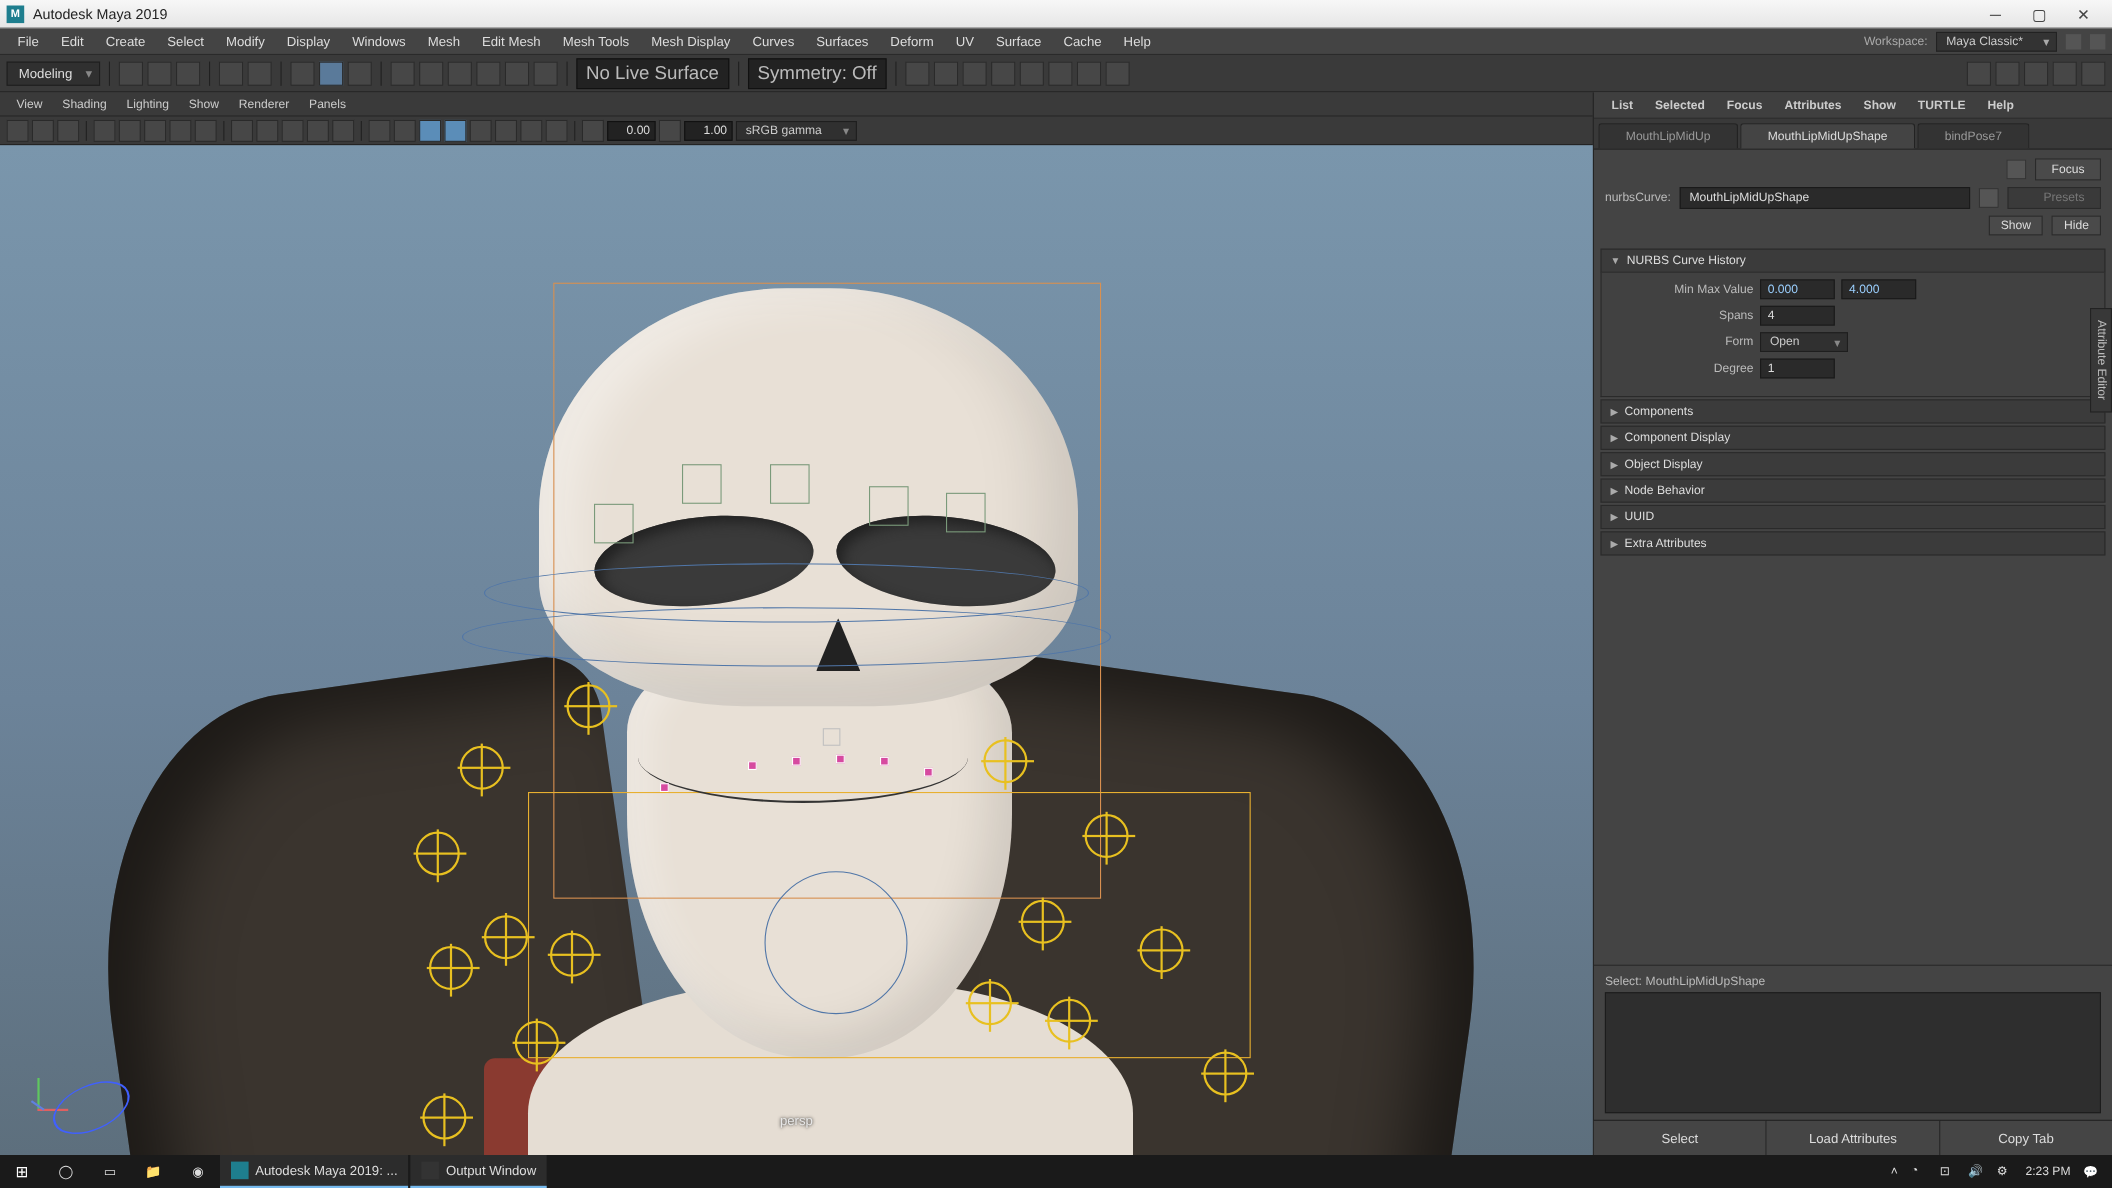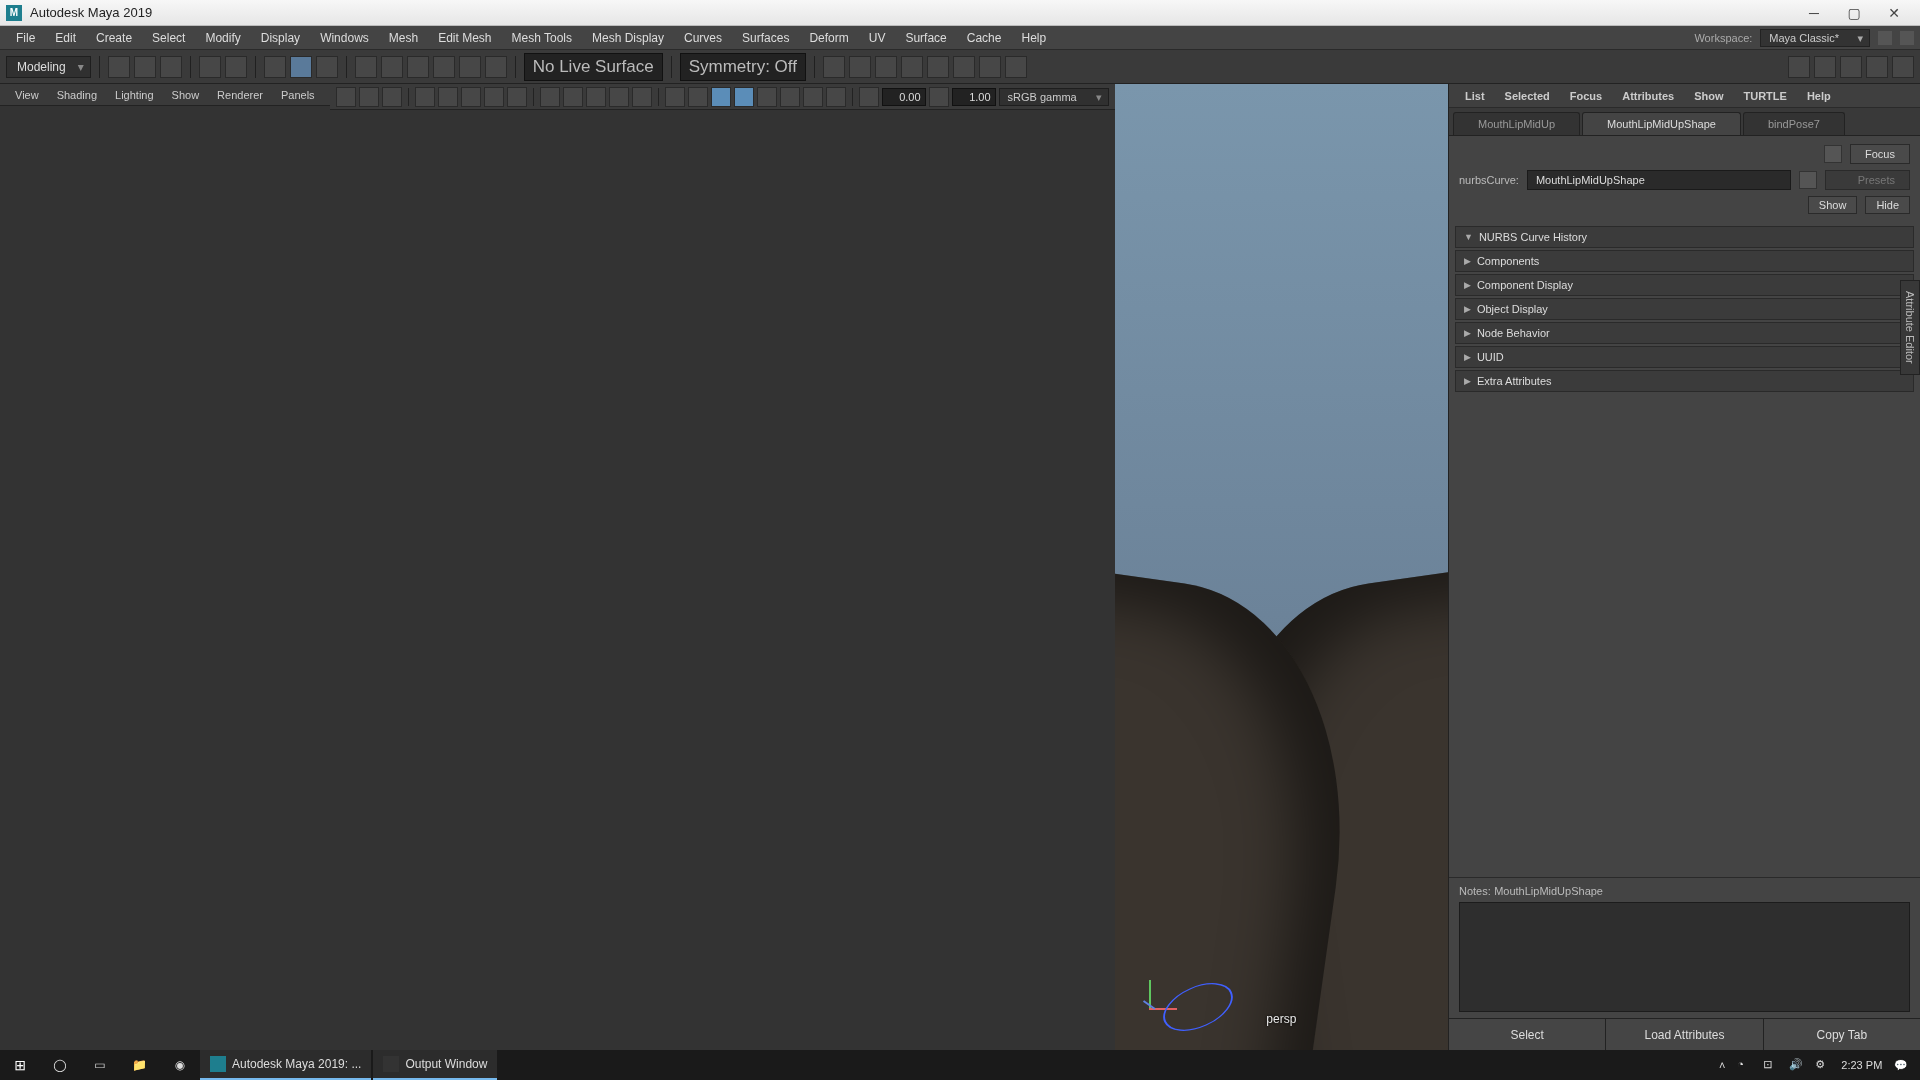--- a/index.html
+++ b/index.html
@@ -27,21 +27,21 @@
 .shelf .sep { width:1px; height:22px; background:#202020; margin:0 4px; }
 .shelf .tbtn { width:22px; height:22px; background:#474747; border:1px solid #2a2a2a; }
 .shelf .tbtn.active { background:#5a7a9a; }
 .shelf .txtfield { background:#222; border:1px solid #111; padding:3px 8px; color:#bbb; font-size:17px; min-width:90px; }
 .shelf .rgroup { margin-left:auto; display:flex; gap:4px; }
 
 
 .main { display:flex; height: calc(100% - 26px - 24px - 34px - 30px); }
 
 
-.viewport-wrap { flex:1; display:flex; flex-direction:row; background:#333; }
+.viewport-wrap { flex:1; display:flex; flex-direction:column; background:#333; }
 .panel-menubar { height:22px; background:#3a3a3a; display:flex; align-items:center; padding:0 6px; border-bottom:1px solid #222; }
 .panel-menubar .pm { padding:0 9px; font-size:11px; color:#ccc; }
 .panel-toolbar { height:26px; background:#3a3a3a; display:flex; align-items:center; padding:0 6px; gap:3px; border-bottom:1px solid #222; }
 .panel-toolbar .pbtn { width:20px; height:20px; background:#474747; border:1px solid #2a2a2a; }
 .panel-toolbar .pbtn.on { background:#5b8db8; }
 .panel-toolbar .pnum { background:#222; border:1px solid #111; width:44px; padding:2px 4px; font-size:11px; color:#ddd; text-align:right; }
 .panel-toolbar .pdd { background:#303030; border:1px solid #1e1e1e; padding:2px 28px 2px 8px; font-size:11px; position:relative; color:#ccc; min-width:110px; }
 .panel-toolbar .pdd::after { content:"▾"; position:absolute; right:6px; color:#888; }
 .panel-toolbar .psep { width:1px; height:18px; background:#222; margin:0 3px; }
 
@@ -328,20 +328,39 @@
         <div class="btn" style="padding:2px 10px;">Show</div>
         <div class="btn" style="padding:2px 10px;">Hide</div>
       </div>
     </div>
     <div class="attr-body">
       <div class="section">
         <div class="section-head">
           <span class="tri">▼</span>
           <span>NURBS Curve History</span>
         </div>
+        <div class="section-body">
+          <div class="attr-row">
+            <div class="al">Min Max Value</div>
+            <div class="af">0.000</div>
+            <div class="af">4.000</div>
+          </div>
+          <div class="attr-row">
+            <div class="al">Spans</div>
+            <div class="af plain">4</div>
+          </div>
+          <div class="attr-row">
+            <div class="al">Form</div>
+            <div class="add">Open</div>
+          </div>
+          <div class="attr-row">
+            <div class="al">Degree</div>
+            <div class="af plain">1</div>
+          </div>
+        </div>
       </div>
       <div class="section">
         <div class="section-head">
           <span class="tri">▶</span>
           <span>Components</span>
         </div>
       </div>
       <div class="section">
         <div class="section-head">
           <span class="tri">▶</span>
@@ -367,21 +386,21 @@
         </div>
       </div>
       <div class="section">
         <div class="section-head">
           <span class="tri">▶</span>
           <span>Extra Attributes</span>
         </div>
       </div>
     </div>
     <div class="notes">
-      <span class="nl">Notes:</span>
+      <span class="nl">Select:</span>
       <span class="nl">MouthLipMidUpShape</span>
       <div class="nt"></div>
     </div>
     <div class="attr-foot">
       <div class="fb">Select</div>
       <div class="fb">Load Attributes</div>
       <div class="fb">Copy Tab</div>
     </div>
   </div>
   <div class="vtab">Attribute Editor</div>

